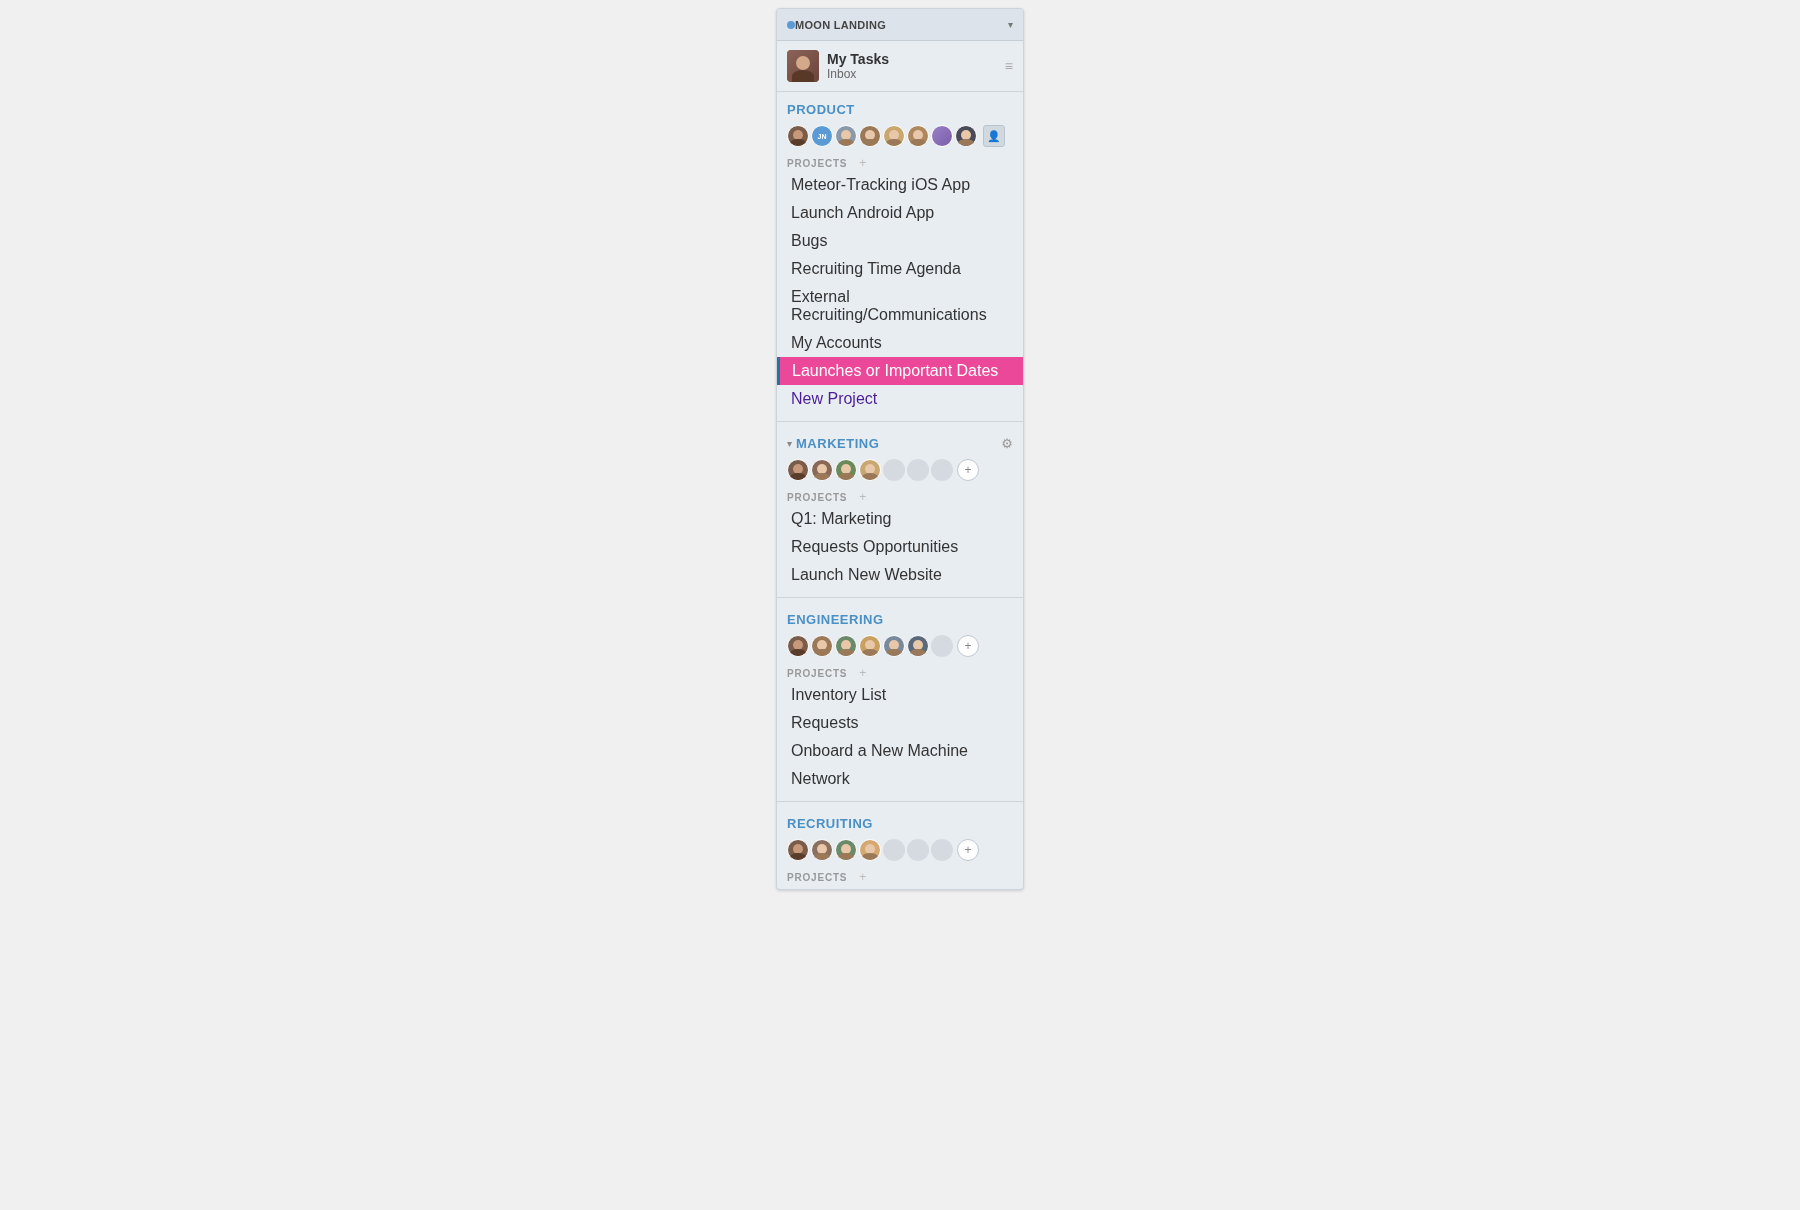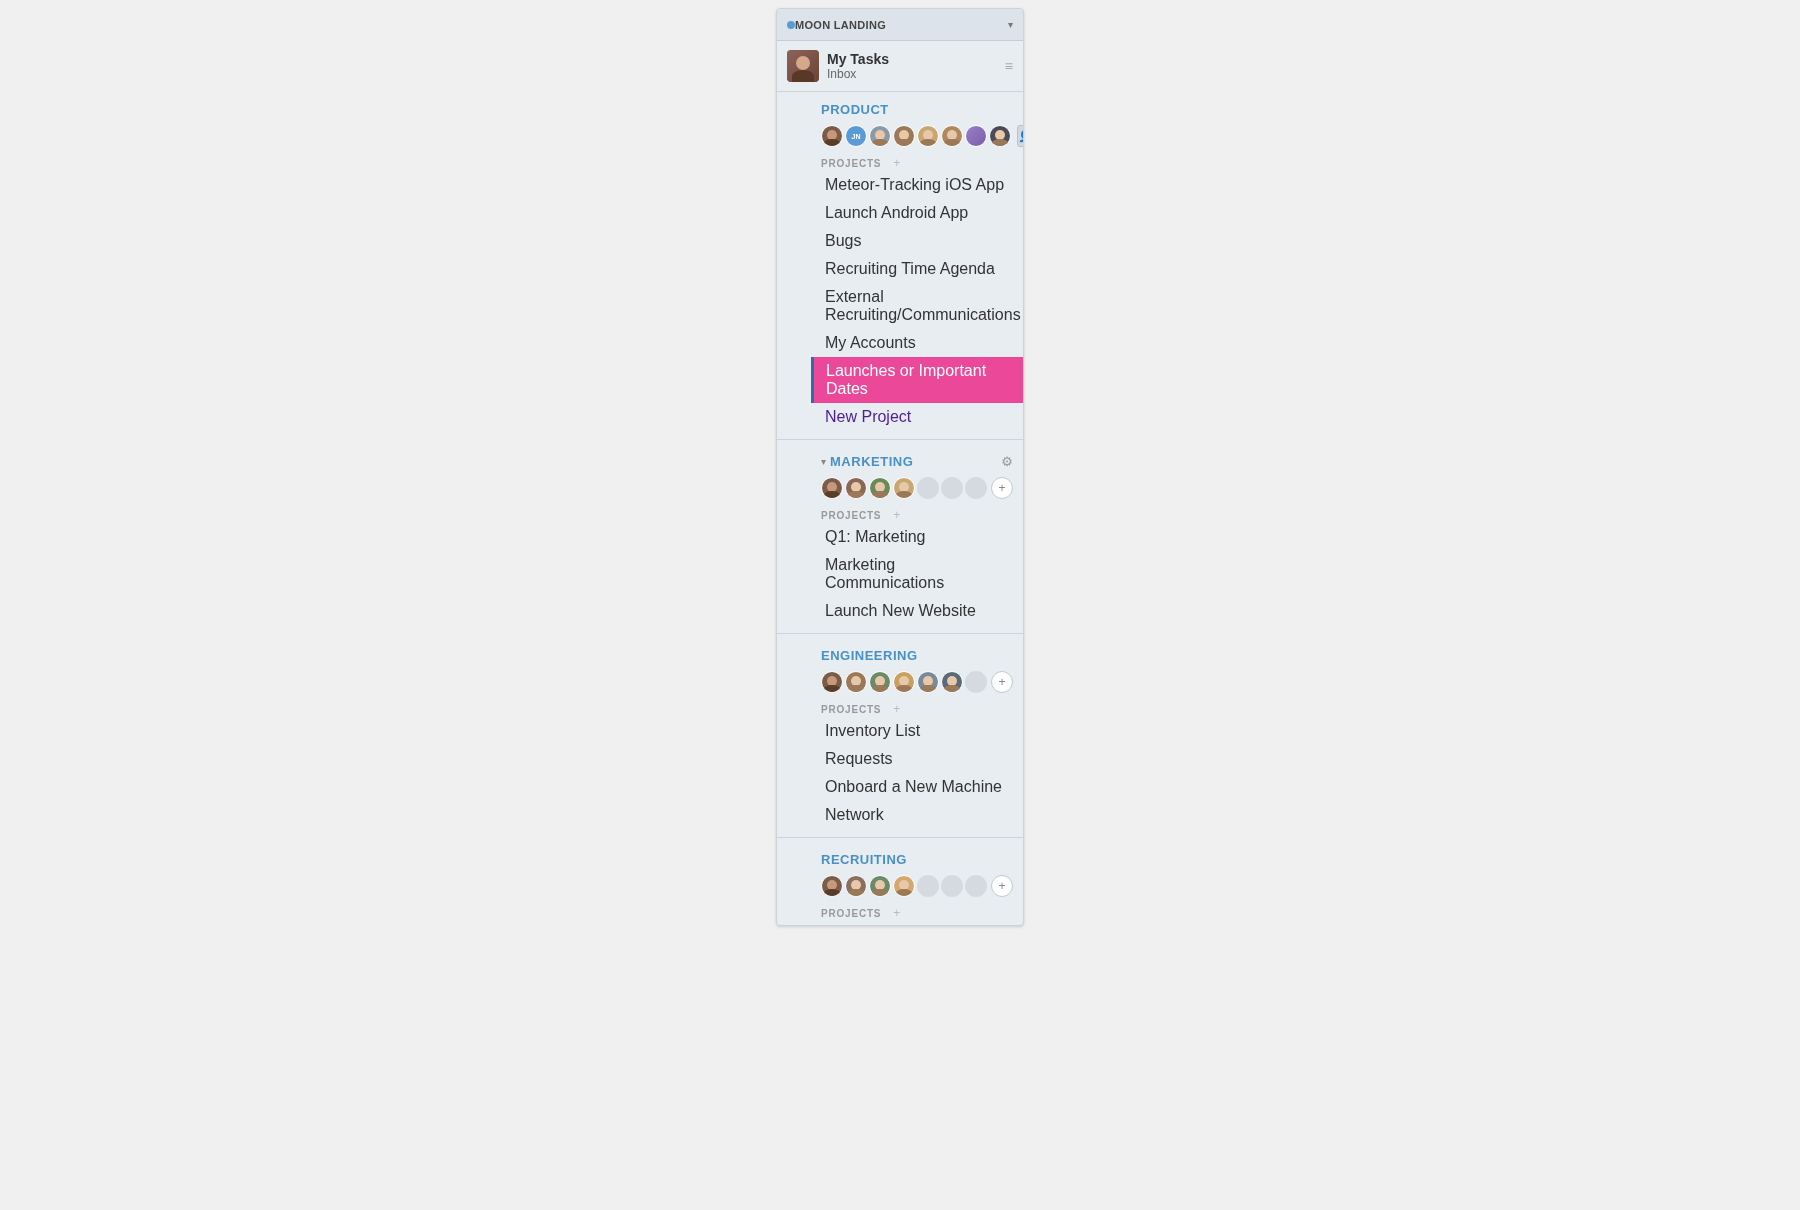--- a/index.html
+++ b/index.html
@@ -119,21 +119,20 @@
       color: #666;
     }
     .inbox-icon {
       font-size: 14px;
       color: #aaa;
     }
 
     
     .team-section {
       padding: 8px 0 4px 0;
-      margin-left: 34px;
     }
     .team-header {
       padding: 2px 10px 6px 10px;
       display: flex;
       align-items: center;
       justify-content: space-between;
     }
     .team-name {
       font-size: 13px;
       font-weight: 700;
@@ -411,21 +410,21 @@
       </div>
 
       <div class="projects-header">
         <span class="projects-label">PROJECTS</span>
         <span class="projects-add">+</span>
       </div>
       <div class="project-item">
         <span>Q1: Marketing</span>
       </div>
       <div class="project-item">
-        <span>Marketing Communications</span>
+        <span>Requests Opportunities</span>
       </div>
       <div class="project-item">
         <span>Launch New Website</span>
       </div>
     </div>
 
     <div class="section-divider"></div>
 
     <div class="team-section">
       <div class="team-header">

